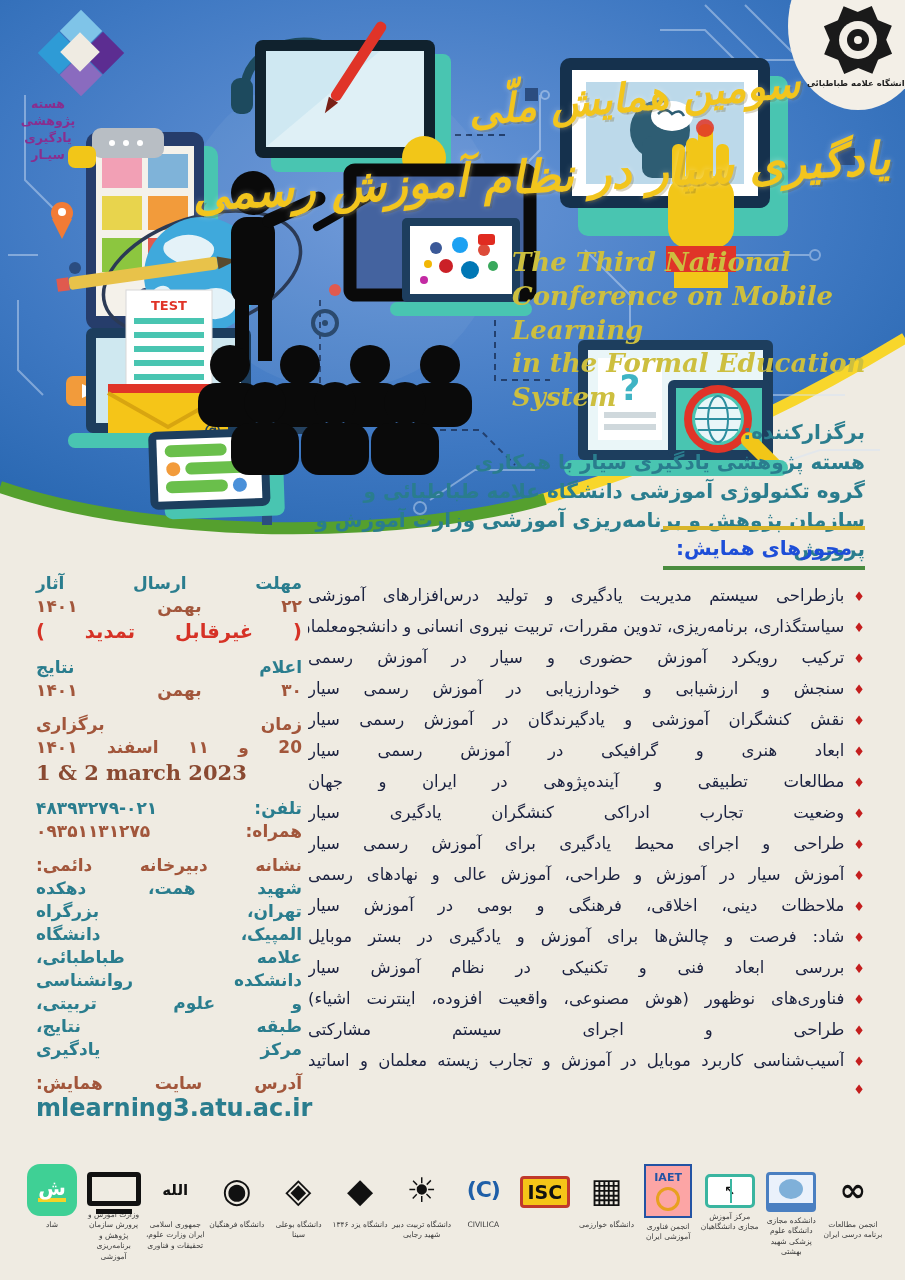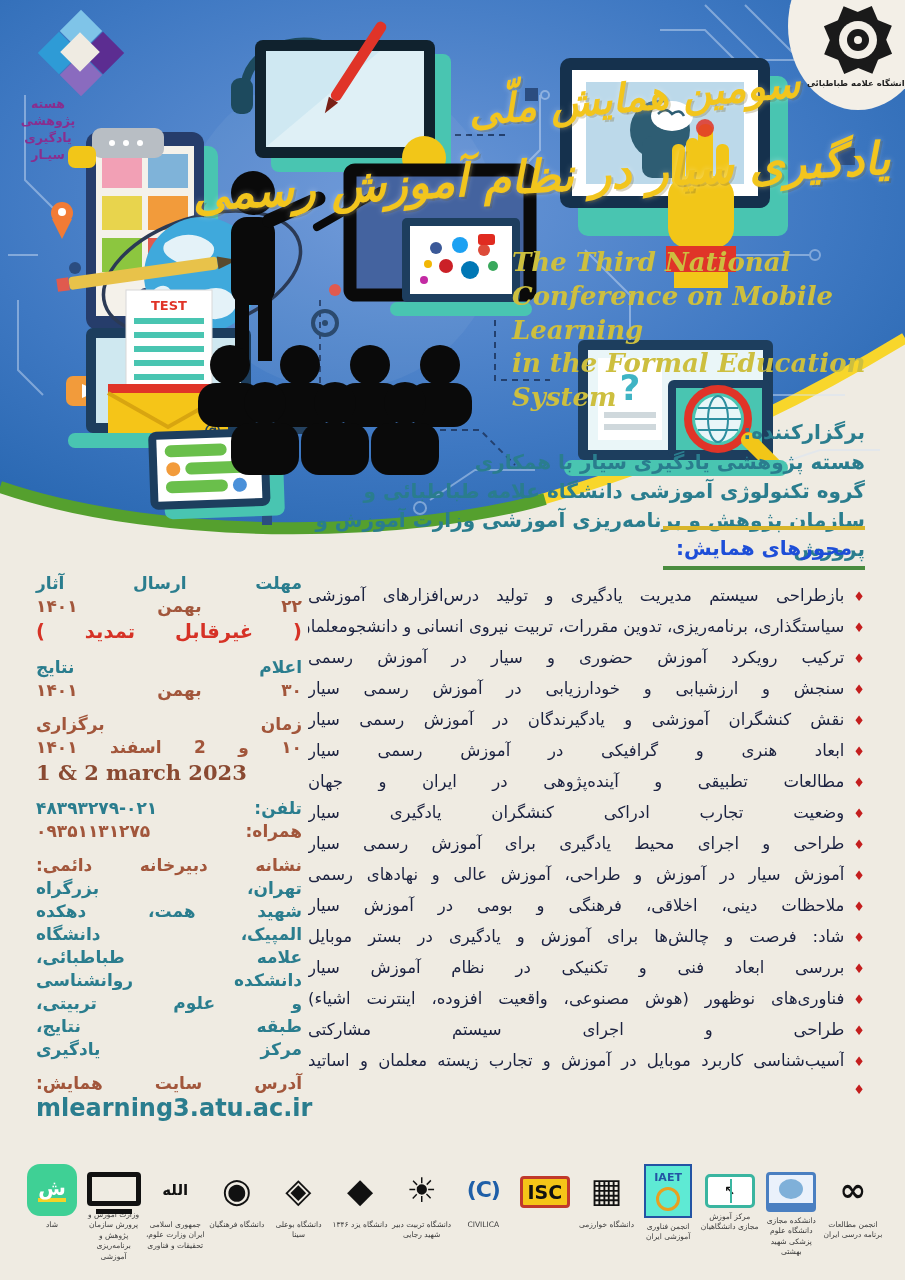--- a/index.html
+++ b/index.html
@@ -61,21 +61,21 @@
   .cap{font-size:7.5px;color:#3a3a3a;text-align:center;direction:rtl;line-height:1.4;max-width:64px;}
   .g-shad{background:#3fd095;border-radius:13px;width:50px;color:#fff;font-size:20px;}
   .g-shad span{border-bottom:4px solid #f5d327;line-height:1;}
   .g-blackbox{border:5px solid #111;border-radius:4px;width:36px;height:24px;margin-top:8px;position:relative;}
   .g-blackbox::after{content:"";position:absolute;bottom:-13px;left:4px;right:4px;height:5px;background:#111;}
   .g-iran{color:#111;font-size:15px;}
   .g-dark{color:#111;font-size:34px;}
   .g-civ{color:#1f5fa8;font-size:22px;letter-spacing:-1px;}
   .g-isc{background:#f5c518;border:3px solid #c0392b;border-radius:4px;color:#111;font-size:19px;
          padding:2px 5px;min-width:0;height:auto;margin-top:12px;}
-  .g-iaet{border:2px solid #2353a4;background:#5eead4;color:#2353a4;width:42px;height:50px;font-size:11px;
+  .g-iaet{border:2px solid #2353a4;background:#fca5a5;color:#2353a4;width:42px;height:50px;font-size:11px;
           flex-direction:column;}
   .g-iaet::after{content:"";width:18px;height:18px;border-radius:50%;border:3px solid #e8a020;margin-top:3px;}
   .g-book{border:3px solid #3ab5a0;border-radius:5px;width:42px;height:28px;margin-top:10px;
           color:#111;font-size:13px;position:relative;background:#fff;}
   .g-book::after{content:"";position:absolute;top:2px;bottom:2px;left:50%;width:2px;background:#3ab5a0;}
   .g-lap{border:3px solid #4a7fc1;border-bottom:9px solid #4a7fc1;border-radius:4px;width:44px;height:28px;
          margin-top:8px;background:#eaf1fb;position:relative;}
   .g-lap::before{content:"";position:absolute;inset:4px 10px;border-radius:50%;background:#7fb0d9;}
   .g-sw{color:#111;font-size:32px;}
 </style>
@@ -471,33 +471,33 @@
       <div class="sl brown">۲۲ بهمن ۱۴۰۱</div>
 
       <div class="sl red big">( غیرقابل تمدید )</div>
 
       <div class="sl teal gap">اعلام نتایج</div>
 
       <div class="sl brown">۳۰ بهمن ۱۴۰۱</div>
 
       <div class="sl brown gap">زمان برگزاری</div>
 
-      <div class="sl brown">۱۰ و 2 اسفند ۱۴۰۱</div>
+      <div class="sl brown">20 و ۱۱ اسفند ۱۴۰۱</div>
 
       <div class="sl latin">1 &amp; 2 march 2023</div>
 
       <div class="sl teal gap">تلفن: ۰۲۱-۴۸۳۹۳۲۷۹</div>
 
       <div class="sl brown">همراه: ۰۹۳۵۱۱۳۱۲۷۵</div>
 
       <div class="sl brown gap">نشانه دبیرخانه دائمی:</div>
 
+      <div class="sl teal">شهید همت، دهکده</div>
+
       <div class="sl teal">تهران، بزرگراه</div>
-
-      <div class="sl teal">شهید همت، دهکده</div>
 
       <div class="sl teal">المپیک، دانشگاه</div>
 
       <div class="sl teal">علامه طباطبائی،</div>
 
       <div class="sl teal">دانشکده روانشناسی</div>
 
       <div class="sl teal">و علوم تربیتی،</div>
 
       <div class="sl teal">طبقه نتایج،</div>

